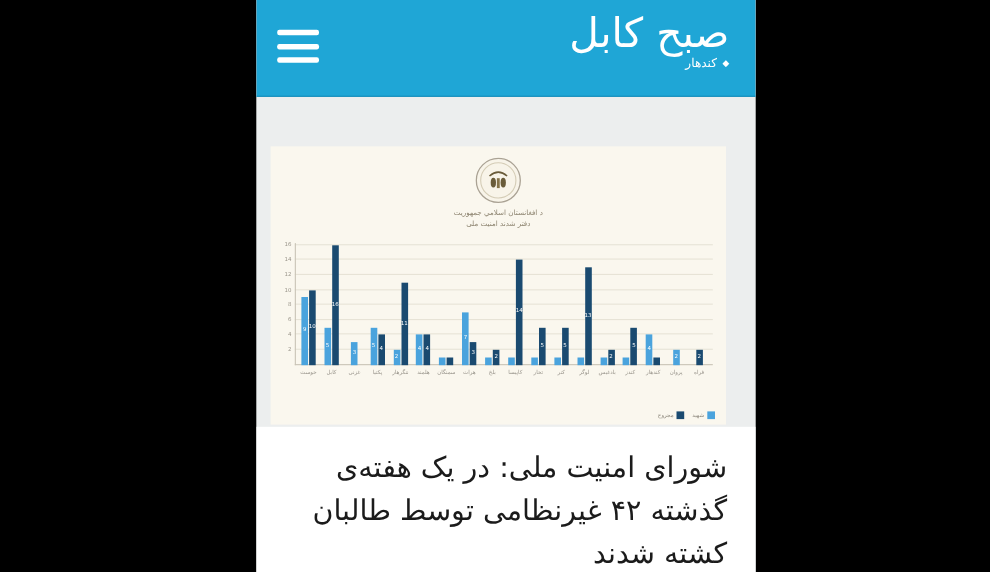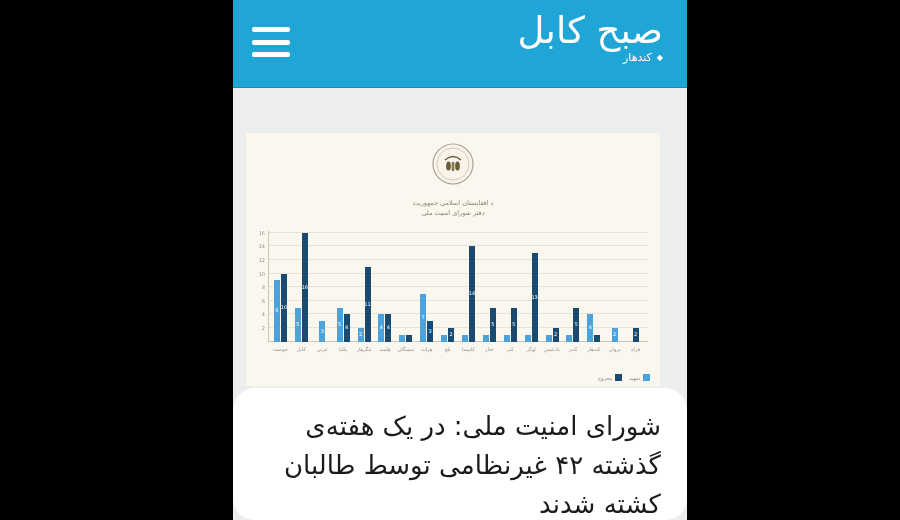--- a/index.html
+++ b/index.html
@@ -17,21 +17,21 @@
   .logo-title { font-size: 37px; font-weight: normal; line-height: 1.15; direction: rtl; letter-spacing: 1px; }
   .logo-sub { display: flex; justify-content: flex-end; align-items: center; gap: 5px;
               font-size: 11px; margin-top: -2px; }
   .logo-sub .mark { font-size: 8px; }
 
   
   .chart-card { margin: 45px 27px 0 13px; width: 414px; height: 253px;
                 background: #faf7ee; position: relative; overflow: hidden; }
   .emblem-wrap { display: flex; justify-content: center; padding-top: 10px; }
   .org { text-align: center; direction: rtl; color: #8d8470; font-size: 6.5px; line-height: 1.5; }
-  .org1 { margin-top: 14px; }
+  .org1 { margin-top: 4px; }
   .chart-title { margin: 9px 18px 0 18px; text-align: center; direction: rtl;
                  color: #5b7da2; font-size: 7.5px; font-weight: bold; line-height: 1.4; }
 
   .chart { position: relative; margin: 10px 12px 0 22px; height: 126px; }
   .gridline { position: absolute; left: 0; right: 0; height: 1px; background: #e7e3d6; }
   .ylab { position: absolute; left: -16px; width: 13px; text-align: right;
           font-size: 5px; color: #9a958a; transform: translateY(3px); }
   .axis-y { position: absolute; left: 0; top: 2px; bottom: 13px; width: 1px; background: #c9c4b6; }
   .axis-x { position: absolute; left: 0; right: 0; bottom: 13px; height: 1px; background: #c9c4b6; }
   .cols { position: absolute; left: 2px; right: 2px; top: 0; bottom: 0; display: flex; }
@@ -40,21 +40,21 @@
   .bar { width: 6px; display: flex; align-items: center; justify-content: center; }
   .bar b { font-size: 5px; font-weight: normal; color: #fff; line-height: 1; }
   .xlab { height: 13px; line-height: 14px; font-size: 5px; color: #97938a;
           direction: rtl; white-space: nowrap; }
   .legend { position: absolute; right: 10px; bottom: 5px; display: flex; align-items: center; gap: 7px; }
   .lg-item { display: flex; align-items: center; gap: 3px; }
   .lg-item i { font-style: normal; font-size: 5px; color: #8a857a; }
   .lg-item s { text-decoration: none; width: 7px; height: 7px; display: inline-block; }
 
   
-  .headline-card { margin-top: 2px; width: 454px; height: 132px; background: #ffffff; cursor: pointer; border-radius: 22px; }
+  .headline-card { margin-top: 2px; width: 454px; height: 132px; background: #ffffff; cursor: pointer; }
   .headline-card h1 { padding: 19px 26px 0 26px; direction: rtl; text-align: right;
                       font-size: 26px; font-weight: normal; color: #1b1b1b; line-height: 1.5; }
 </style>
 </head>
 <body>
 
 <div class="viewport">
 
   <header class="hdr">
     <div class="burger">
@@ -76,21 +76,21 @@
       <svg width="42" height="42" viewBox="0 0 42 42">
         <circle cx="21" cy="21" r="20" fill="#f8f4e9" stroke="#aaa294" stroke-width="1.2"></circle>
         <circle cx="21" cy="21" r="16" fill="none" stroke="#d4ccb6" stroke-width="1"></circle>
         <path d="M13 17 Q21 10 29 17" fill="none" stroke="#6a5c3a" stroke-width="1.4"></path>
         <ellipse cx="16.5" cy="23" rx="2.4" ry="4.5" fill="#6a5c3a"></ellipse>
         <ellipse cx="25.5" cy="23" rx="2.4" ry="4.5" fill="#6a5c3a"></ellipse>
         <rect x="19.7" y="19" width="2.6" height="9" fill="#857349"></rect>
       </svg>
     </div>
     <div class="org org1">د افغانستان اسلامي جمهوریت</div>
-    <div class="org">دفتر شورای امنیت ملی</div>
+    <div class="org">دفتر شدند امنیت ملی</div>
 
     <div class="chart" id="chart">
         <div class="gridline" style="bottom: 26.6px;"></div>
         <div class="ylab" style="bottom: 26.6px;">2</div>
         <div class="gridline" style="bottom: 40.2px;"></div>
         <div class="ylab" style="bottom: 40.2px;">4</div>
         <div class="gridline" style="bottom: 53.8px;"></div>
         <div class="ylab" style="bottom: 53.8px;">6</div>
         <div class="gridline" style="bottom: 67.4px;"></div>
         <div class="ylab" style="bottom: 67.4px;">8</div>

